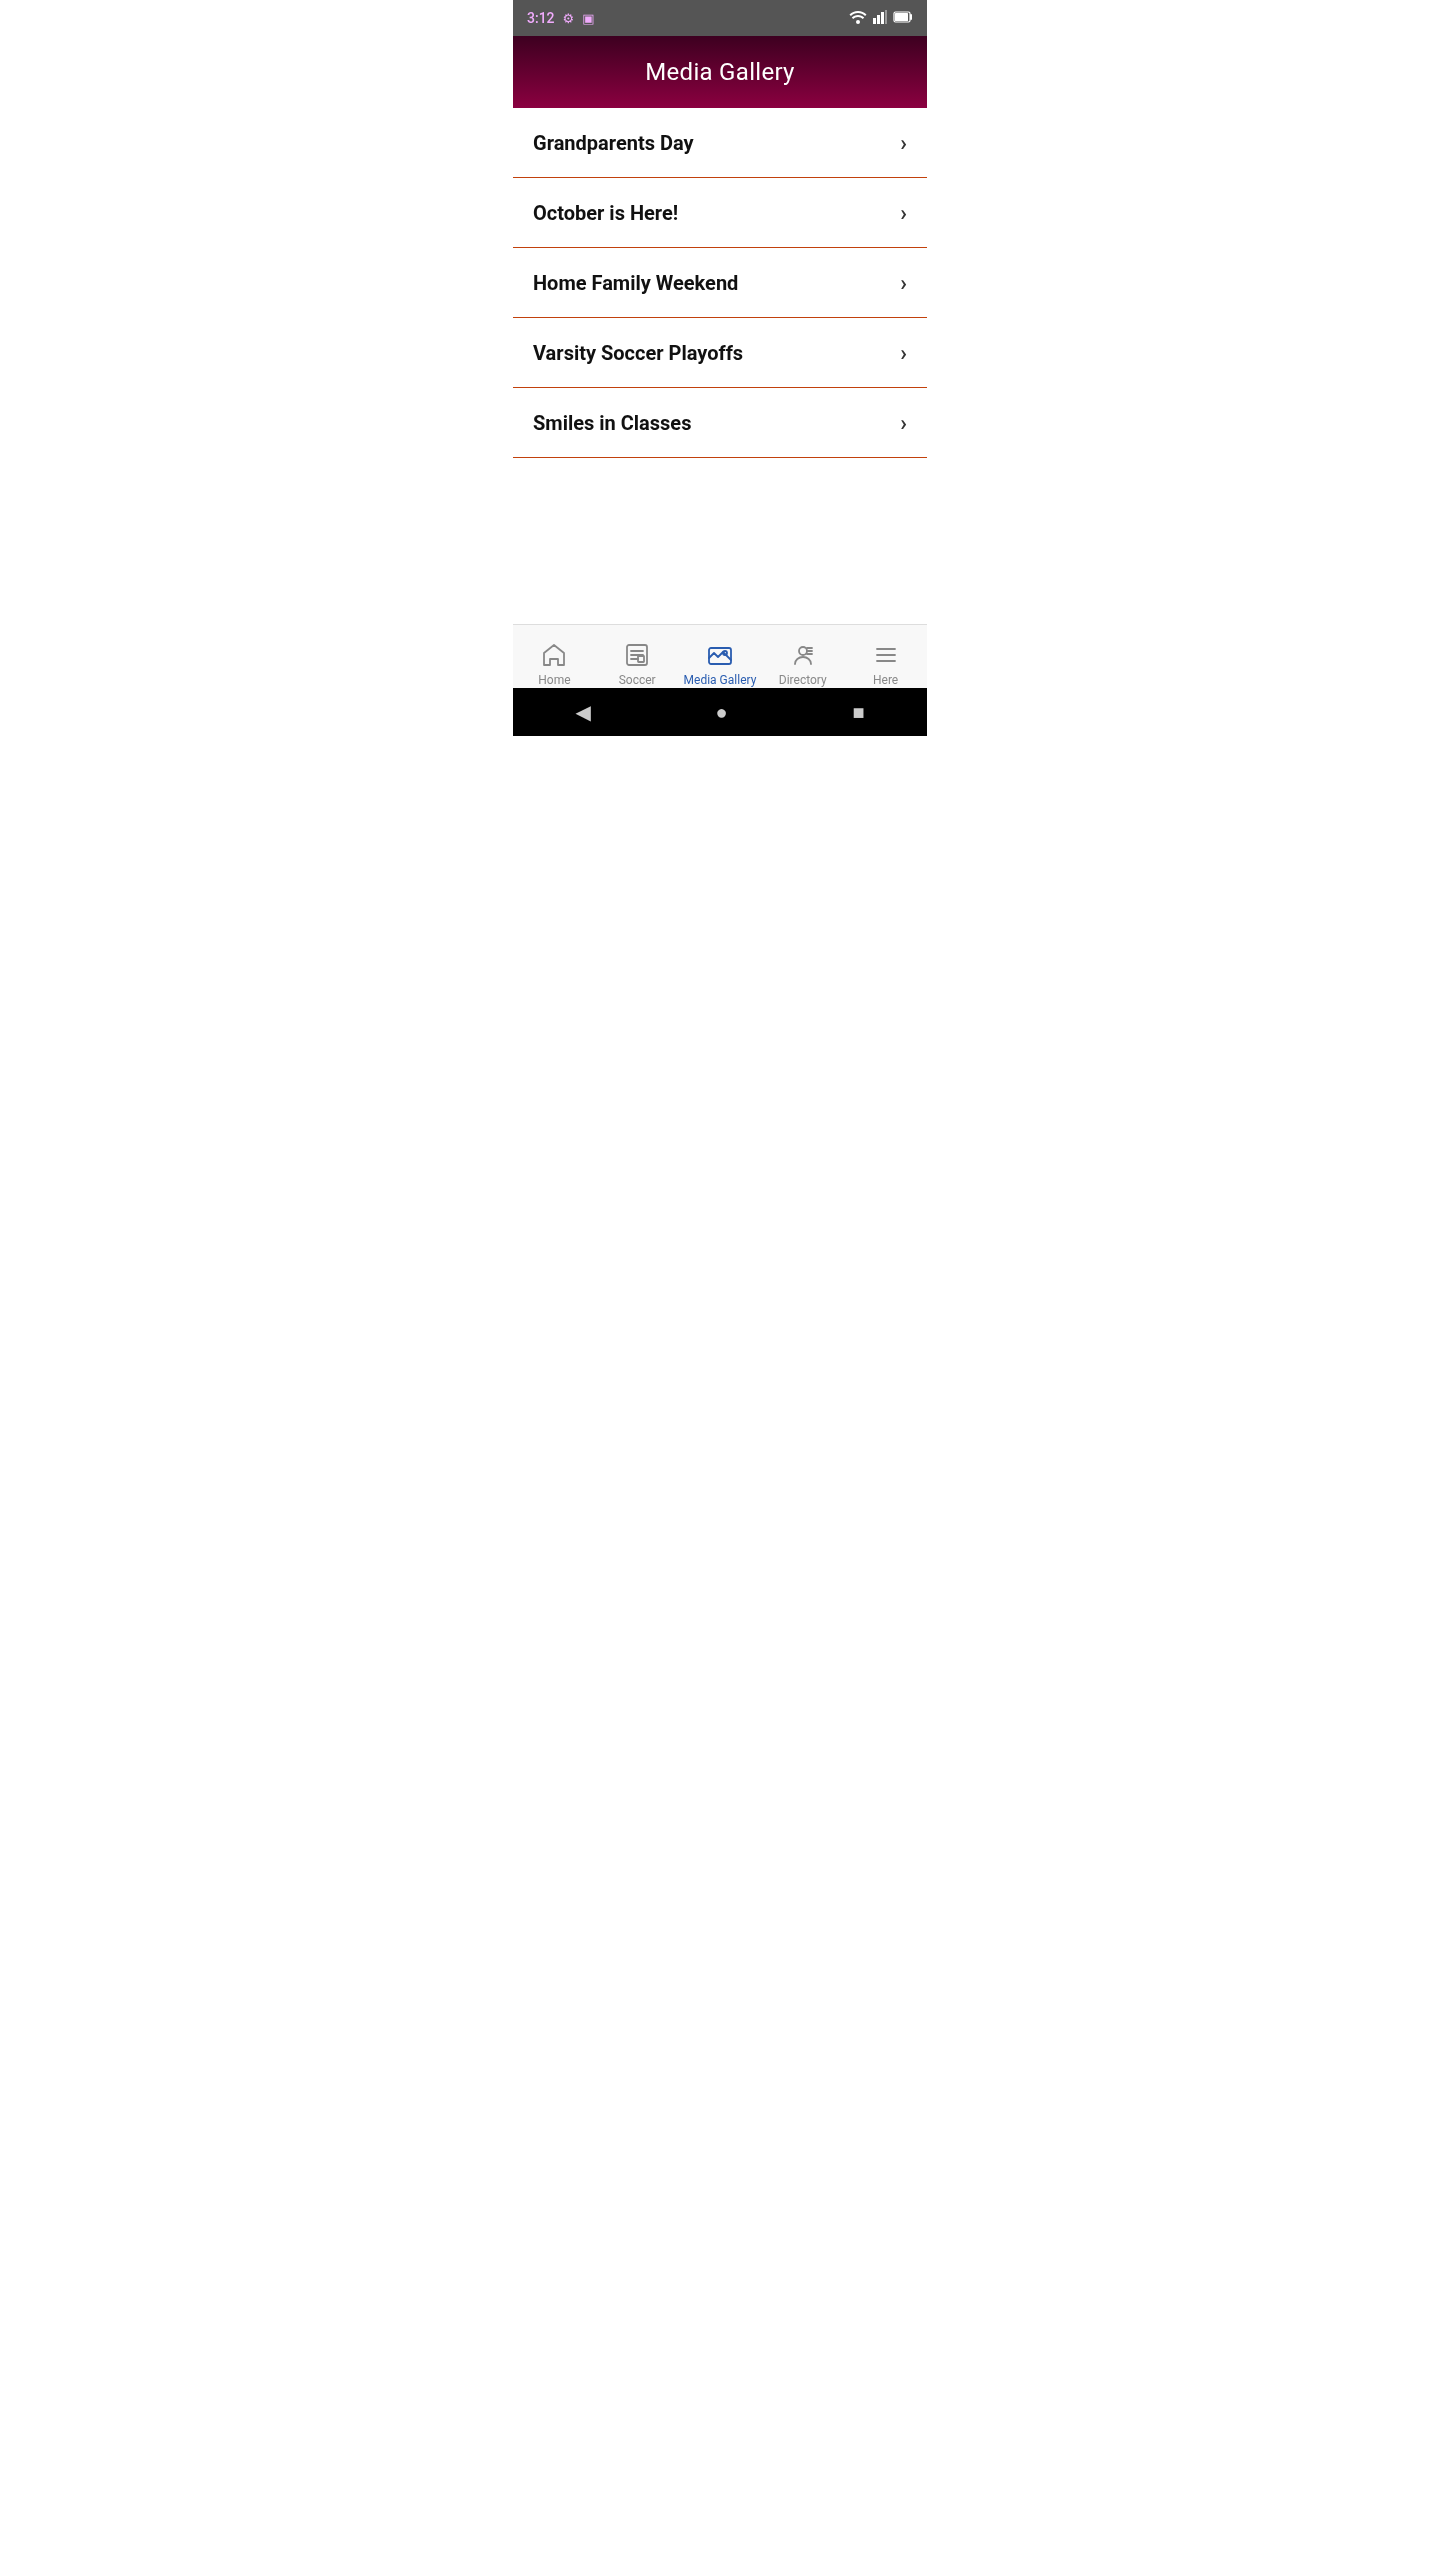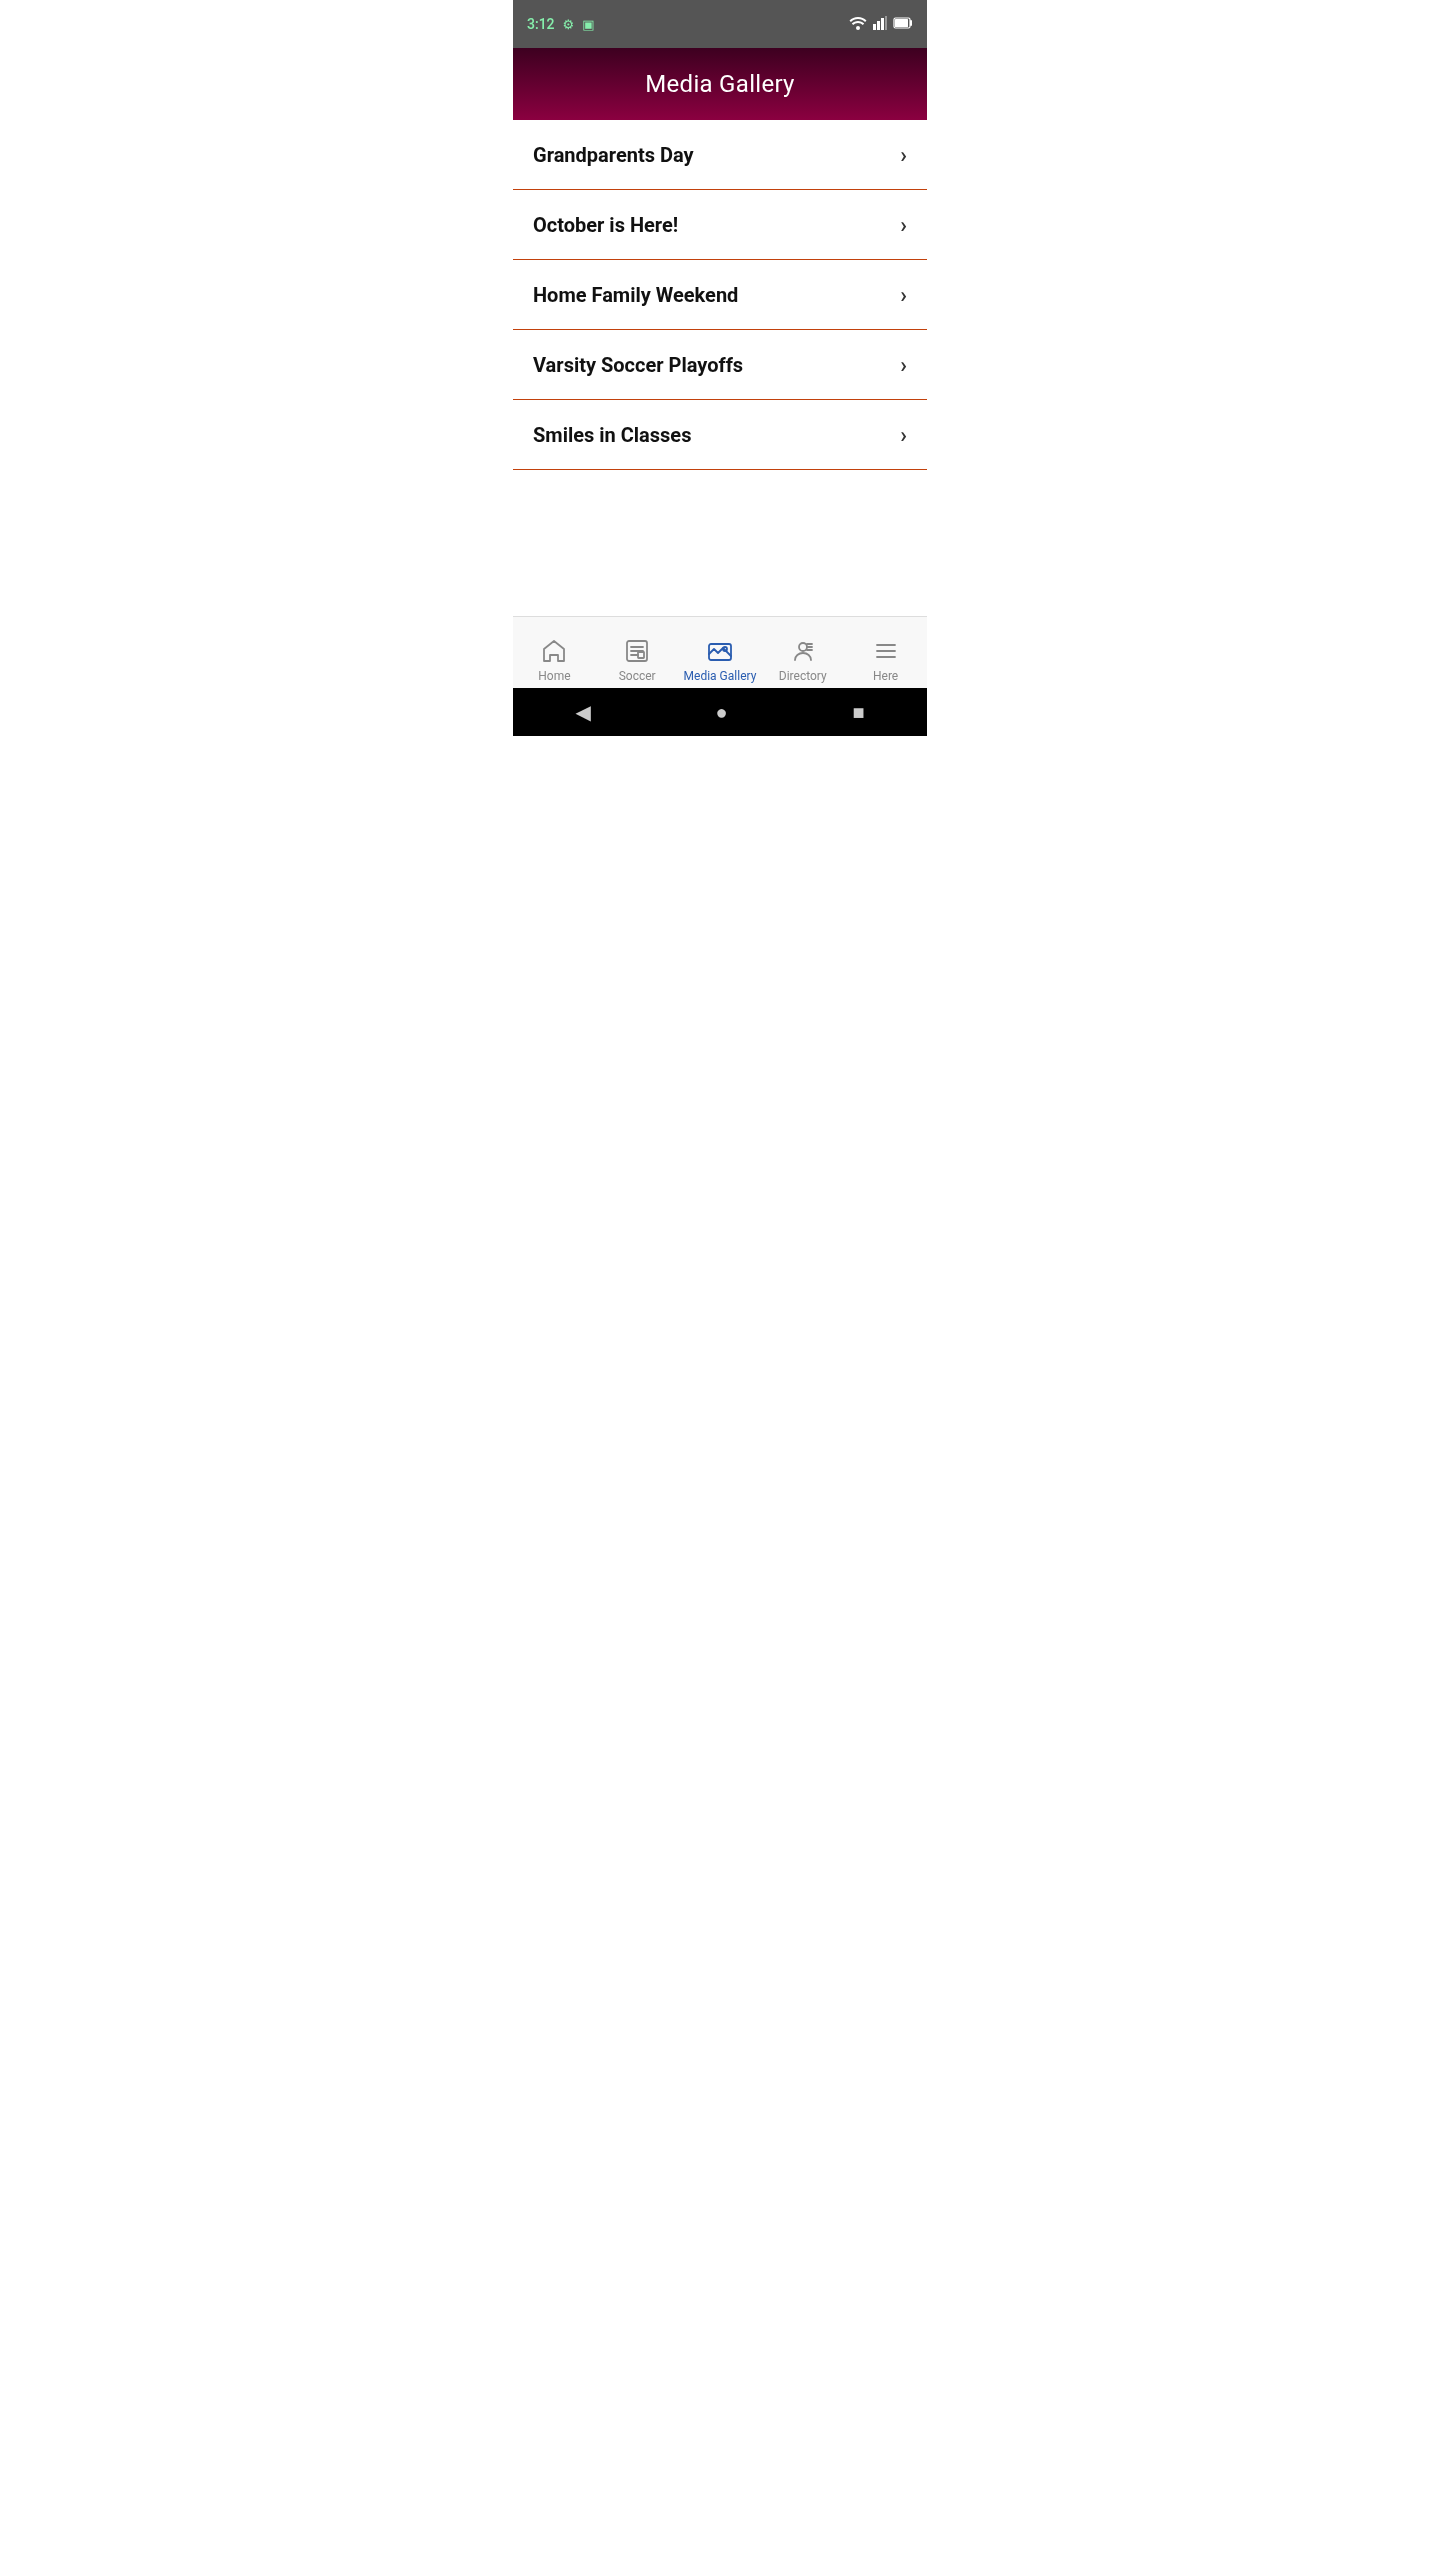--- a/index.html
+++ b/index.html
@@ -17,26 +17,26 @@
       margin: 0 auto;
       display: flex;
       flex-direction: column;
       position: relative;
       overflow: hidden;
     }
 
     
     .status-bar {
       background: #555555;
-      color: #86efac;
+      color: #f0abfc;
       display: flex;
       justify-content: space-between;
       align-items: center;
       padding: 6px 14px;
-      height: 48px;
+      height: 36px;
       flex-shrink: 0;
     }
 
     .status-time {
       font-size: 14px;
       font-weight: 500;
     }
 
     .status-icons {
       display: flex;
@@ -99,21 +99,21 @@
 
     
     .bottom-nav {
       background: #f8f8f8;
       border-top: 1px solid #dddddd;
       display: flex;
       justify-content: space-around;
       align-items: center;
       padding: 24px 0 10px;
       flex-shrink: 0;
-      height: 72px;
+      height: 64px;
     }
 
     .nav-item {
       display: flex;
       flex-direction: column;
       align-items: center;
       gap: 4px;
       cursor: pointer;
       flex: 1;
     }

